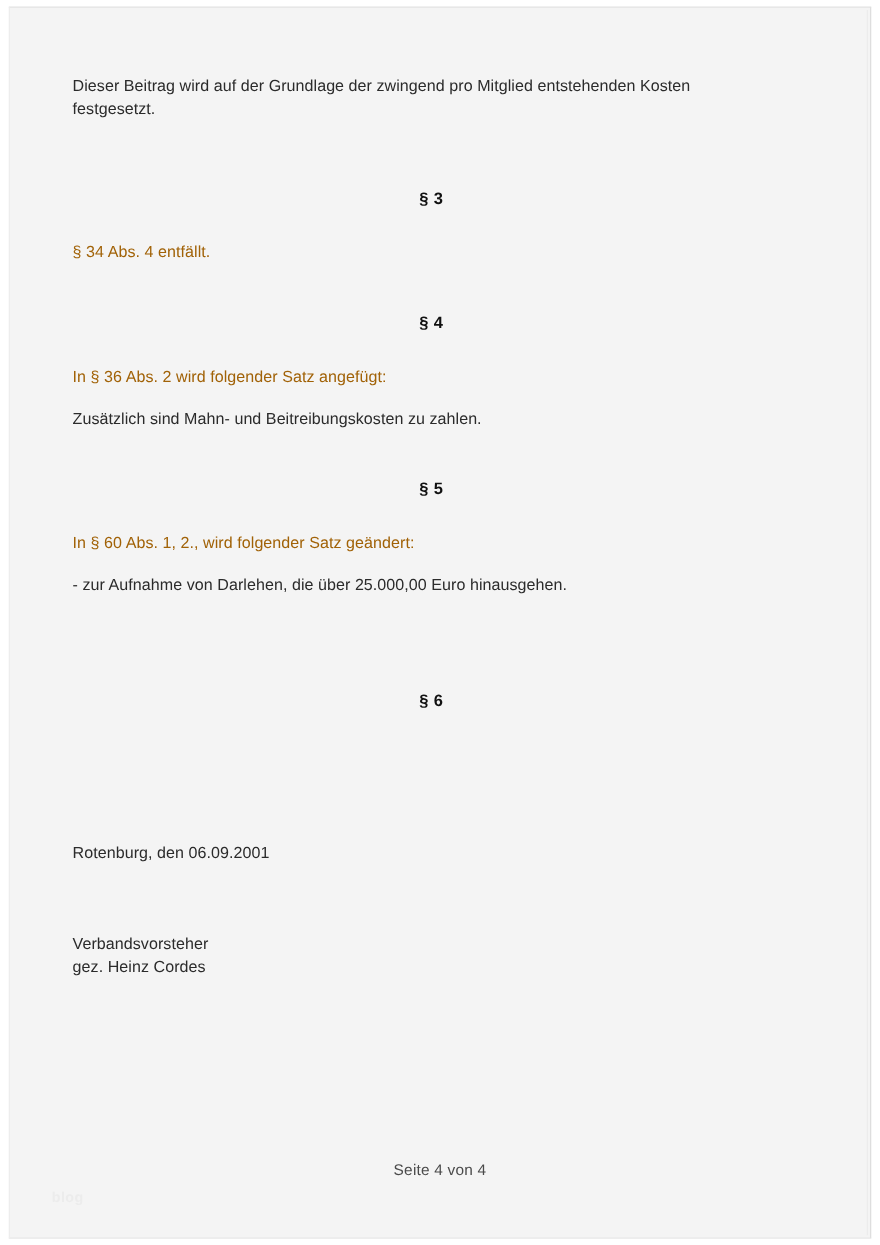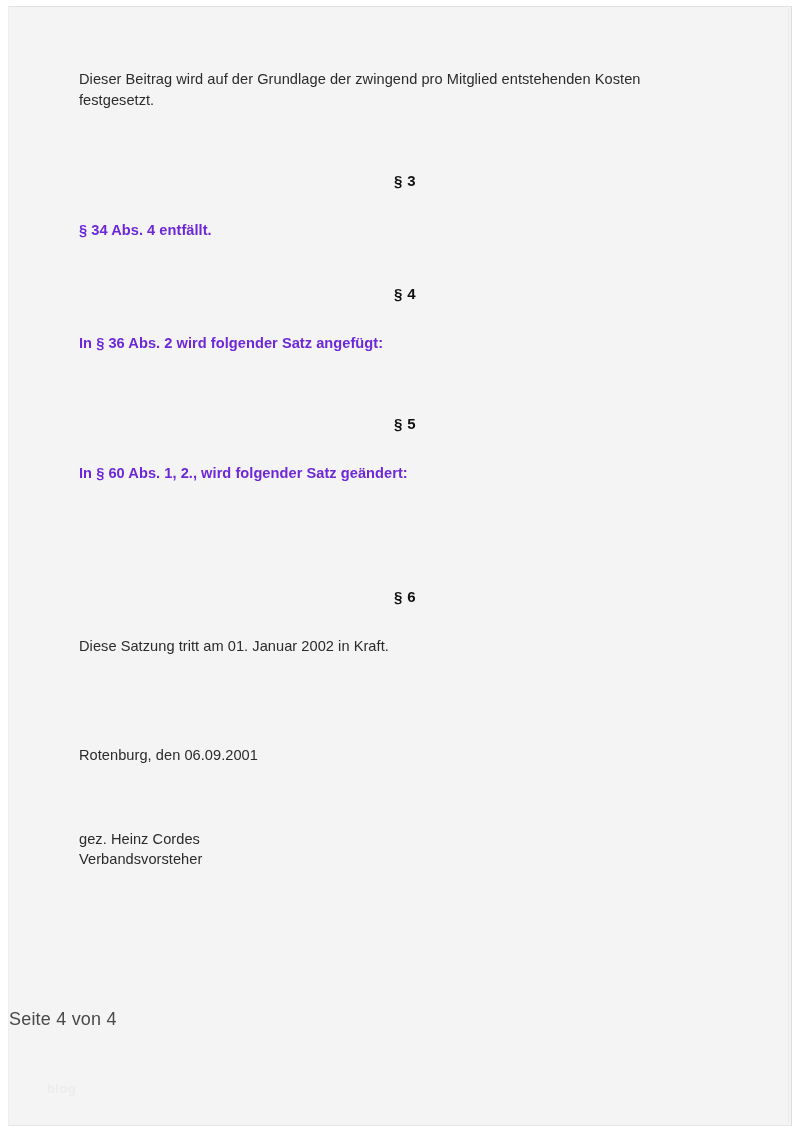--- a/index.html
+++ b/index.html
@@ -37,36 +37,36 @@
     right: 2px;
     top: 2px;
     bottom: 2px;
     width: 1px;
     background: #ebebeb;
     pointer-events: none;
   }
 
   .doc-body {
     position: absolute;
-    left: 70px;
+    left: 57px;
     top: 62px;
     width: 622px;
   }
 
   .para {
     font-size: 14.6px;
     line-height: 20.5px;
     color: #2b2b2b;
     letter-spacing: 0.05px;
     margin: 0;
     white-space: pre-line;
   }
   .para.bold {
-    font-weight: bold;
-    color: #6d28d9;
+    font-weight: normal;
+    color: #a16207;
   }
   .section-head {
     font-size: 15px;
     font-weight: bold;
     color: #101010;
     text-align: center;
     margin: 0;
     width: 658px;
     margin-left: -3px;
     letter-spacing: 0.3px;
@@ -76,22 +76,23 @@
   .gap-sm  { height: 18px; }
   .gap-md  { height: 31px; }
   .gap-lg  { height: 44px; }
   .gap-xl  { height: 62px; }
   .gap-xxl { height: 86px; }
 
   .footer-page-number {
     position: absolute;
     left: 0;
     right: 0;
-    top: 1002px;
-    font-size: 18px;
+    top: 1048px;
+    text-align: center;
+    font-size: 14px;
     color: #4a4a4a;
     letter-spacing: 0.2px;
   }
 
   .watermark {
     position: absolute;
     left: 38px;
     top: 1074px;
     font-size: 13px;
     font-weight: bold;
@@ -114,42 +115,43 @@
     <div class="section-head">§ 3</div>
     <div class="gap-md"></div>
     <p class="para bold">§ 34 Abs. 4 entfällt.</p>
 
     <div class="gap-lg"></div>
 
     <div class="section-head">§ 4</div>
     <div class="gap-md"></div>
     <p class="para bold">In § 36 Abs. 2 wird folgender Satz angefügt:</p>
     <div class="gap-sm"></div>
+    <p class="para">Zusätzlich sind Mahn- und Beitreibungskosten zu zahlen.</p>
 
     <div class="gap-lg"></div>
 
     <div class="section-head">§ 5</div>
     <div class="gap-md"></div>
     <p class="para bold">In § 60 Abs. 1, 2., wird folgender Satz geändert:</p>
     <div class="gap-sm"></div>
+    <p class="para">- zur Aufnahme von Darlehen, die über 25.000,00 Euro hinausgehen.</p>
 
     <div class="gap-xxl"></div>
 
     <div class="section-head">§ 6</div>
     <div class="gap-md"></div>
-    <p class="para">Diese Satzung tritt am 01. Januar 2002 in Kraft.</p>
 
     <div style="height:89px"></div>
 
     <p class="para">Rotenburg, den 06.09.2001</p>
 
     <div style="height:63px"></div>
 
+    <p class="para">Verbandsvorsteher</p>
     <p class="para">gez. Heinz Cordes</p>
-    <p class="para">Verbandsvorsteher</p>
 
     <div class="gap-sm"></div>
 
 
     <div class="gap-sm"></div>
 
 
   </div>
 
   <div class="footer-page-number">Seite 4 von 4</div>

